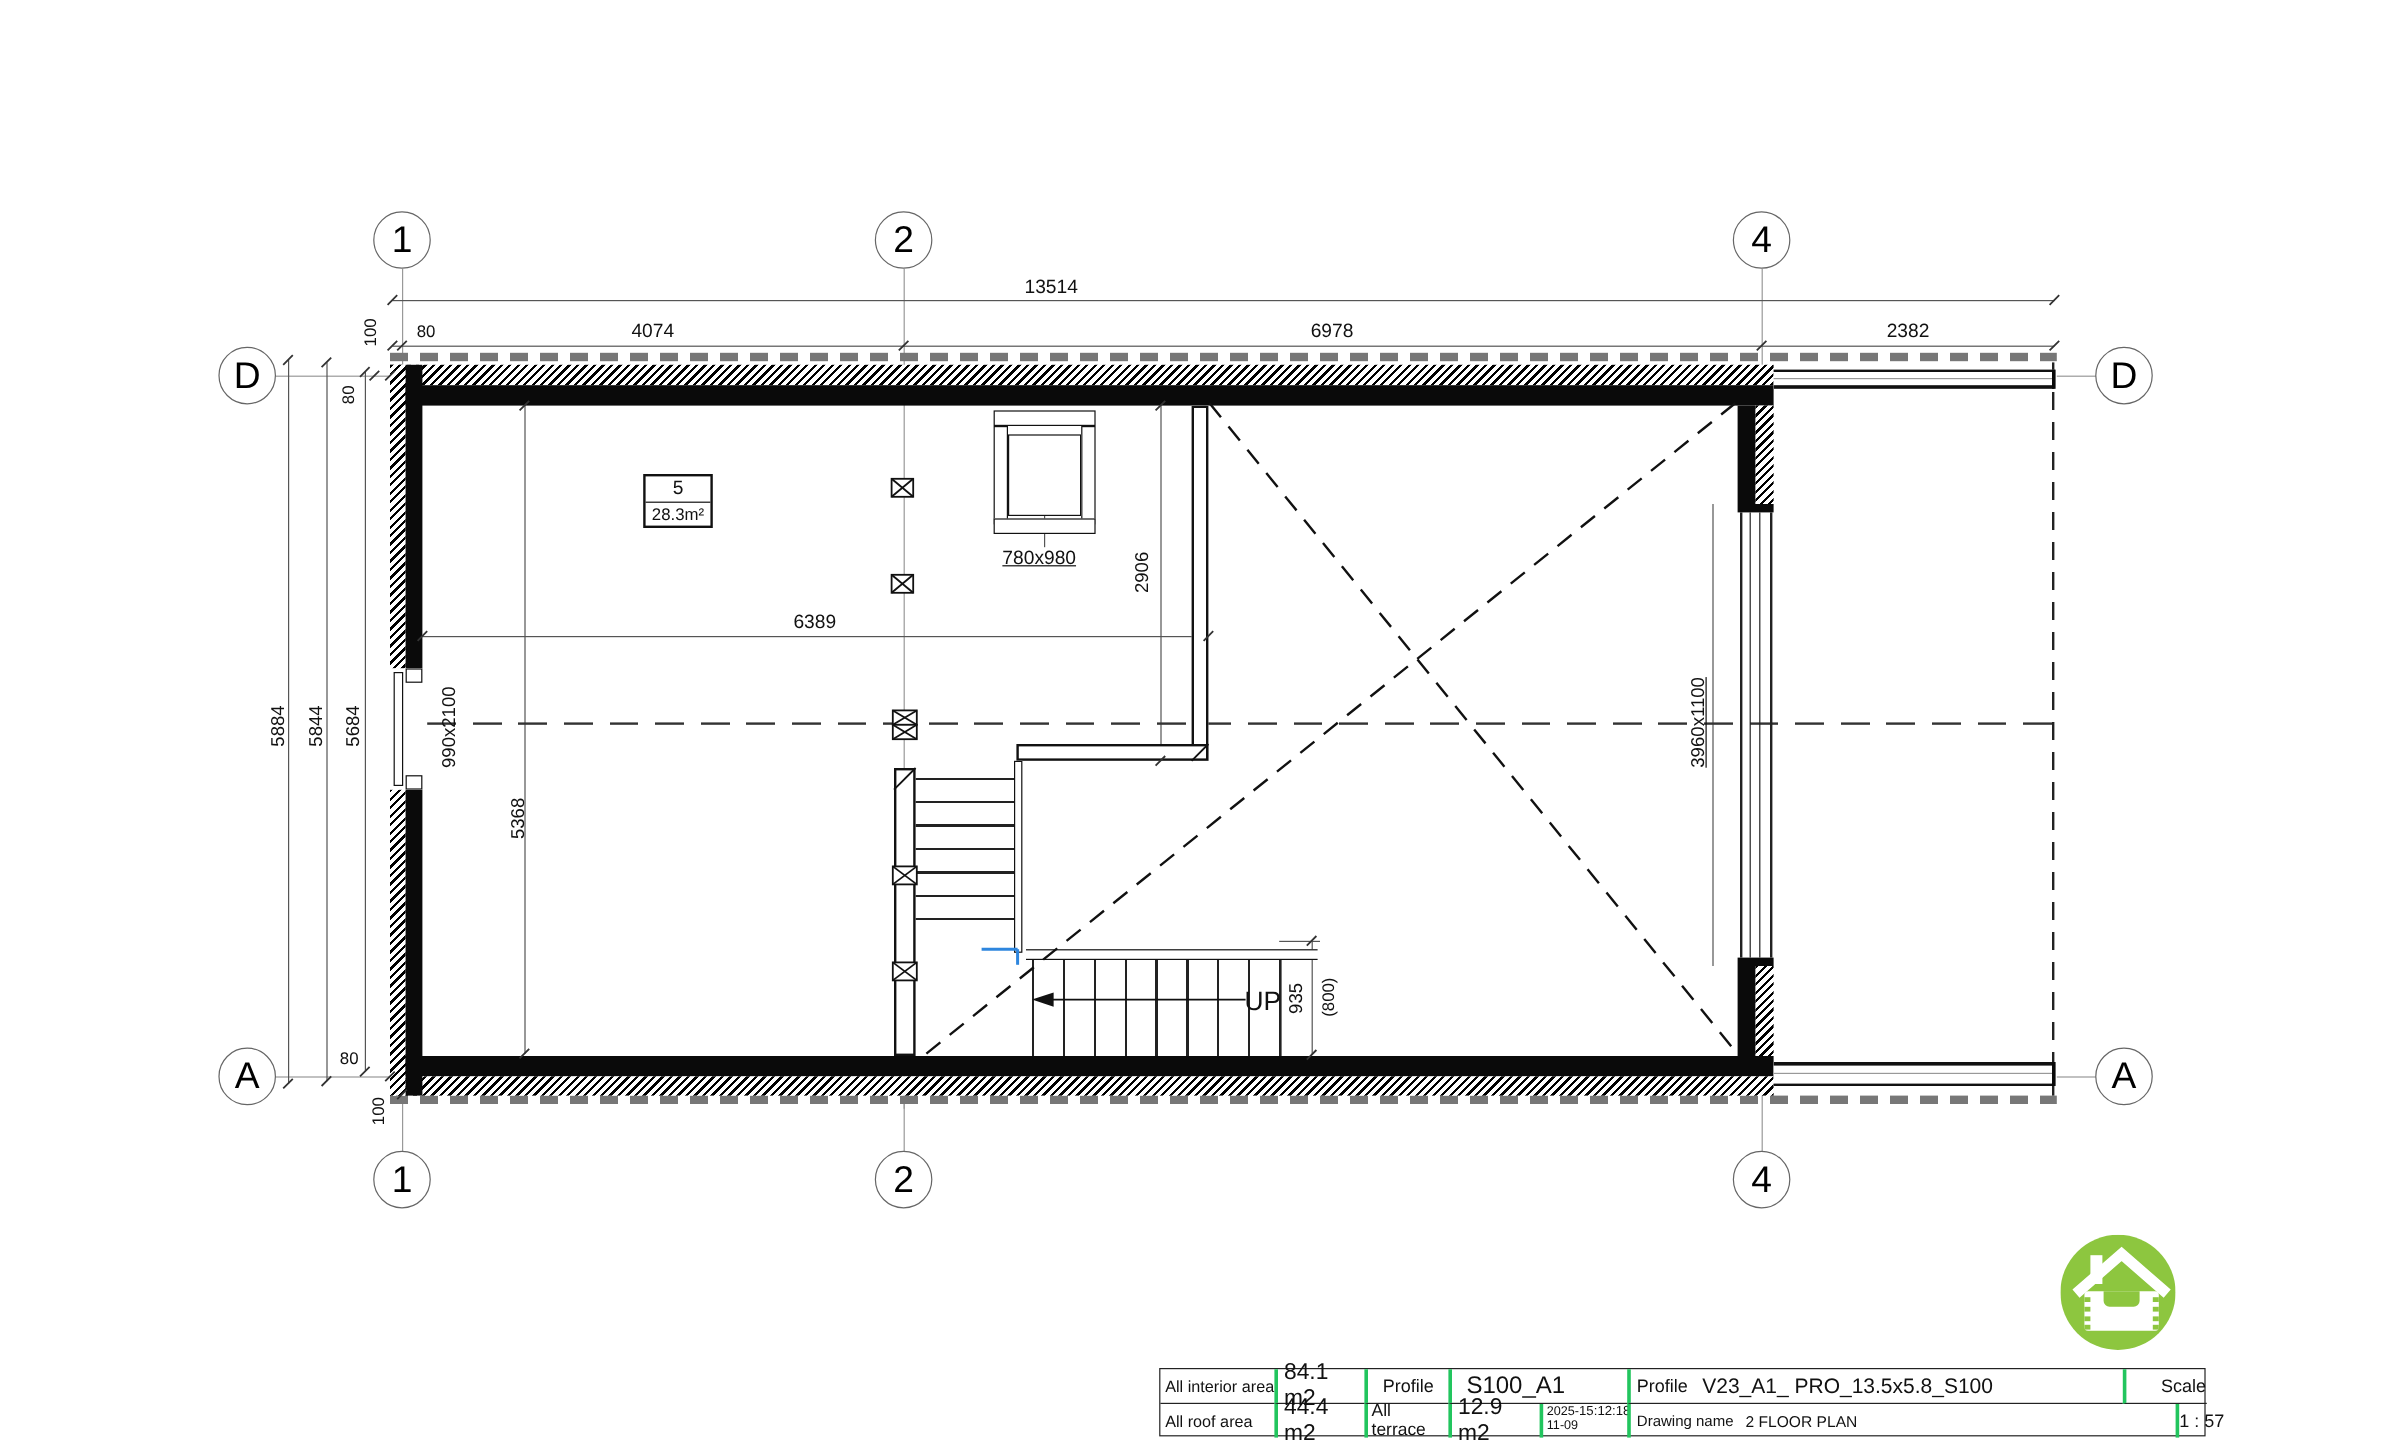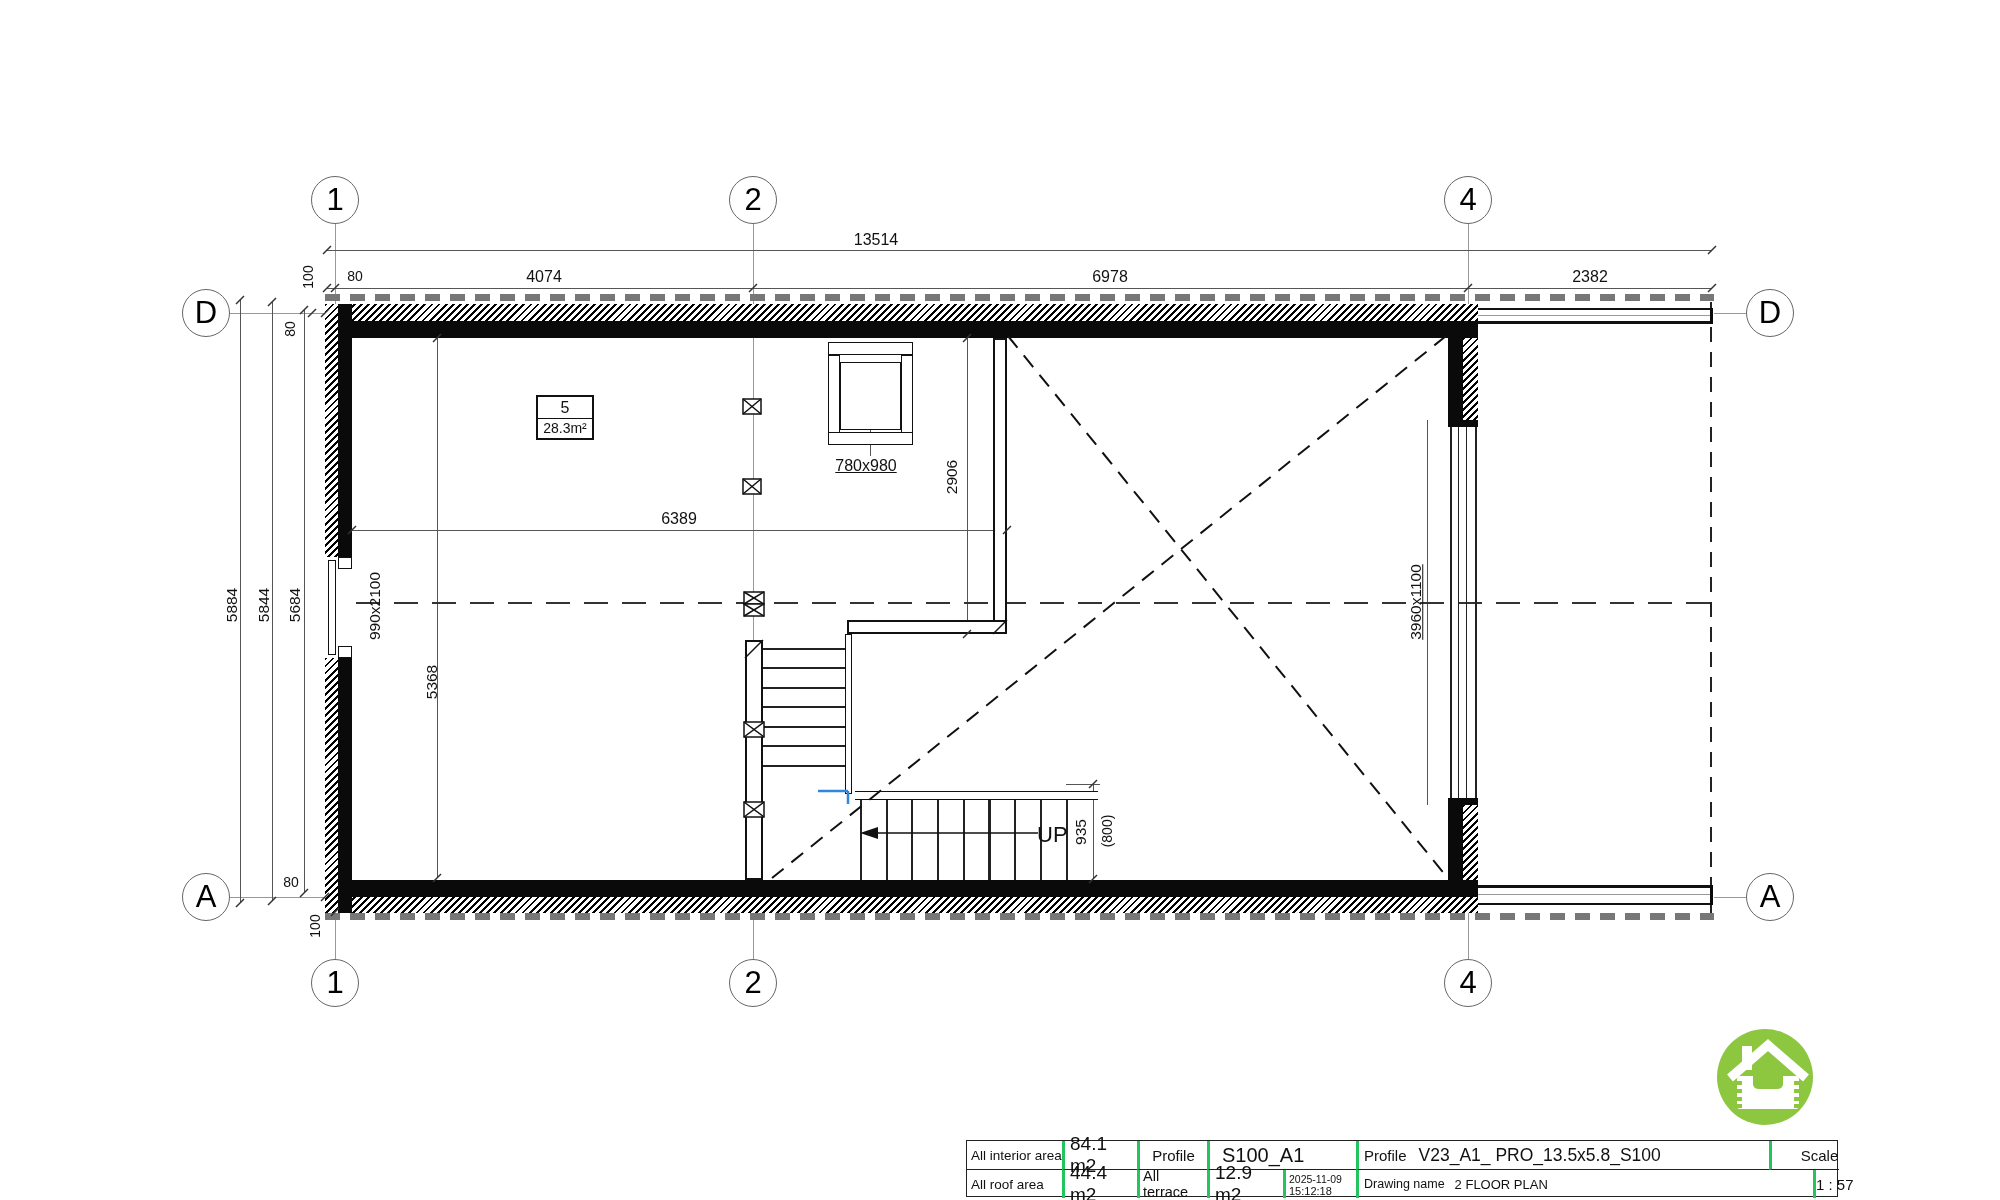--- a/index.html
+++ b/index.html
@@ -246,21 +246,21 @@
     </div>
     <div class="tb" style="left:95px;top:29px;width:75px;height:28px;display:flex;align-items:center;padding-left:5px;">
       <span class="tb-val">44.4 m2</span>
     </div>
     <div class="tb" style="left:170px;top:29px;width:70px;height:28px;display:flex;align-items:center;padding-left:3px;">
       <span style="font-size:14.5px;">All terrace</span>
     </div>
     <div class="tb" style="left:240px;top:29px;width:76px;height:28px;display:flex;align-items:center;padding-left:5px;">
       <span class="tb-val">12.9 m2</span>
     </div>
-    <div class="tb" style="left:316px;top:29px;width:73px;height:28px;display:flex;flex-direction:column;justify-content:flex-end;padding-left:3px;line-height:1.15;">
+    <div class="tb" style="left:316px;top:29px;width:73px;height:28px;display:flex;flex-direction:row;justify-content:space-between;padding-left:3px;line-height:1.15;">
       <span style="font-size:10.5px;">2025-11-09</span>
       <span style="font-size:11px;">15:12:18</span>
     </div>
     <div class="tb" style="left:389px;top:29px;width:413px;height:28px;display:flex;align-items:center;padding-left:5px;gap:10px;">
       <span style="font-size:12.5px;">Drawing name</span>
       <span style="font-size:13px;">2 FLOOR PLAN</span>
     </div>
     <div class="tb" style="left:846px;top:29px;width:70px;height:28px;display:flex;align-items:center;justify-content:flex-start;">
       <span style="font-size:15px;">1 : 57</span>
     </div>

